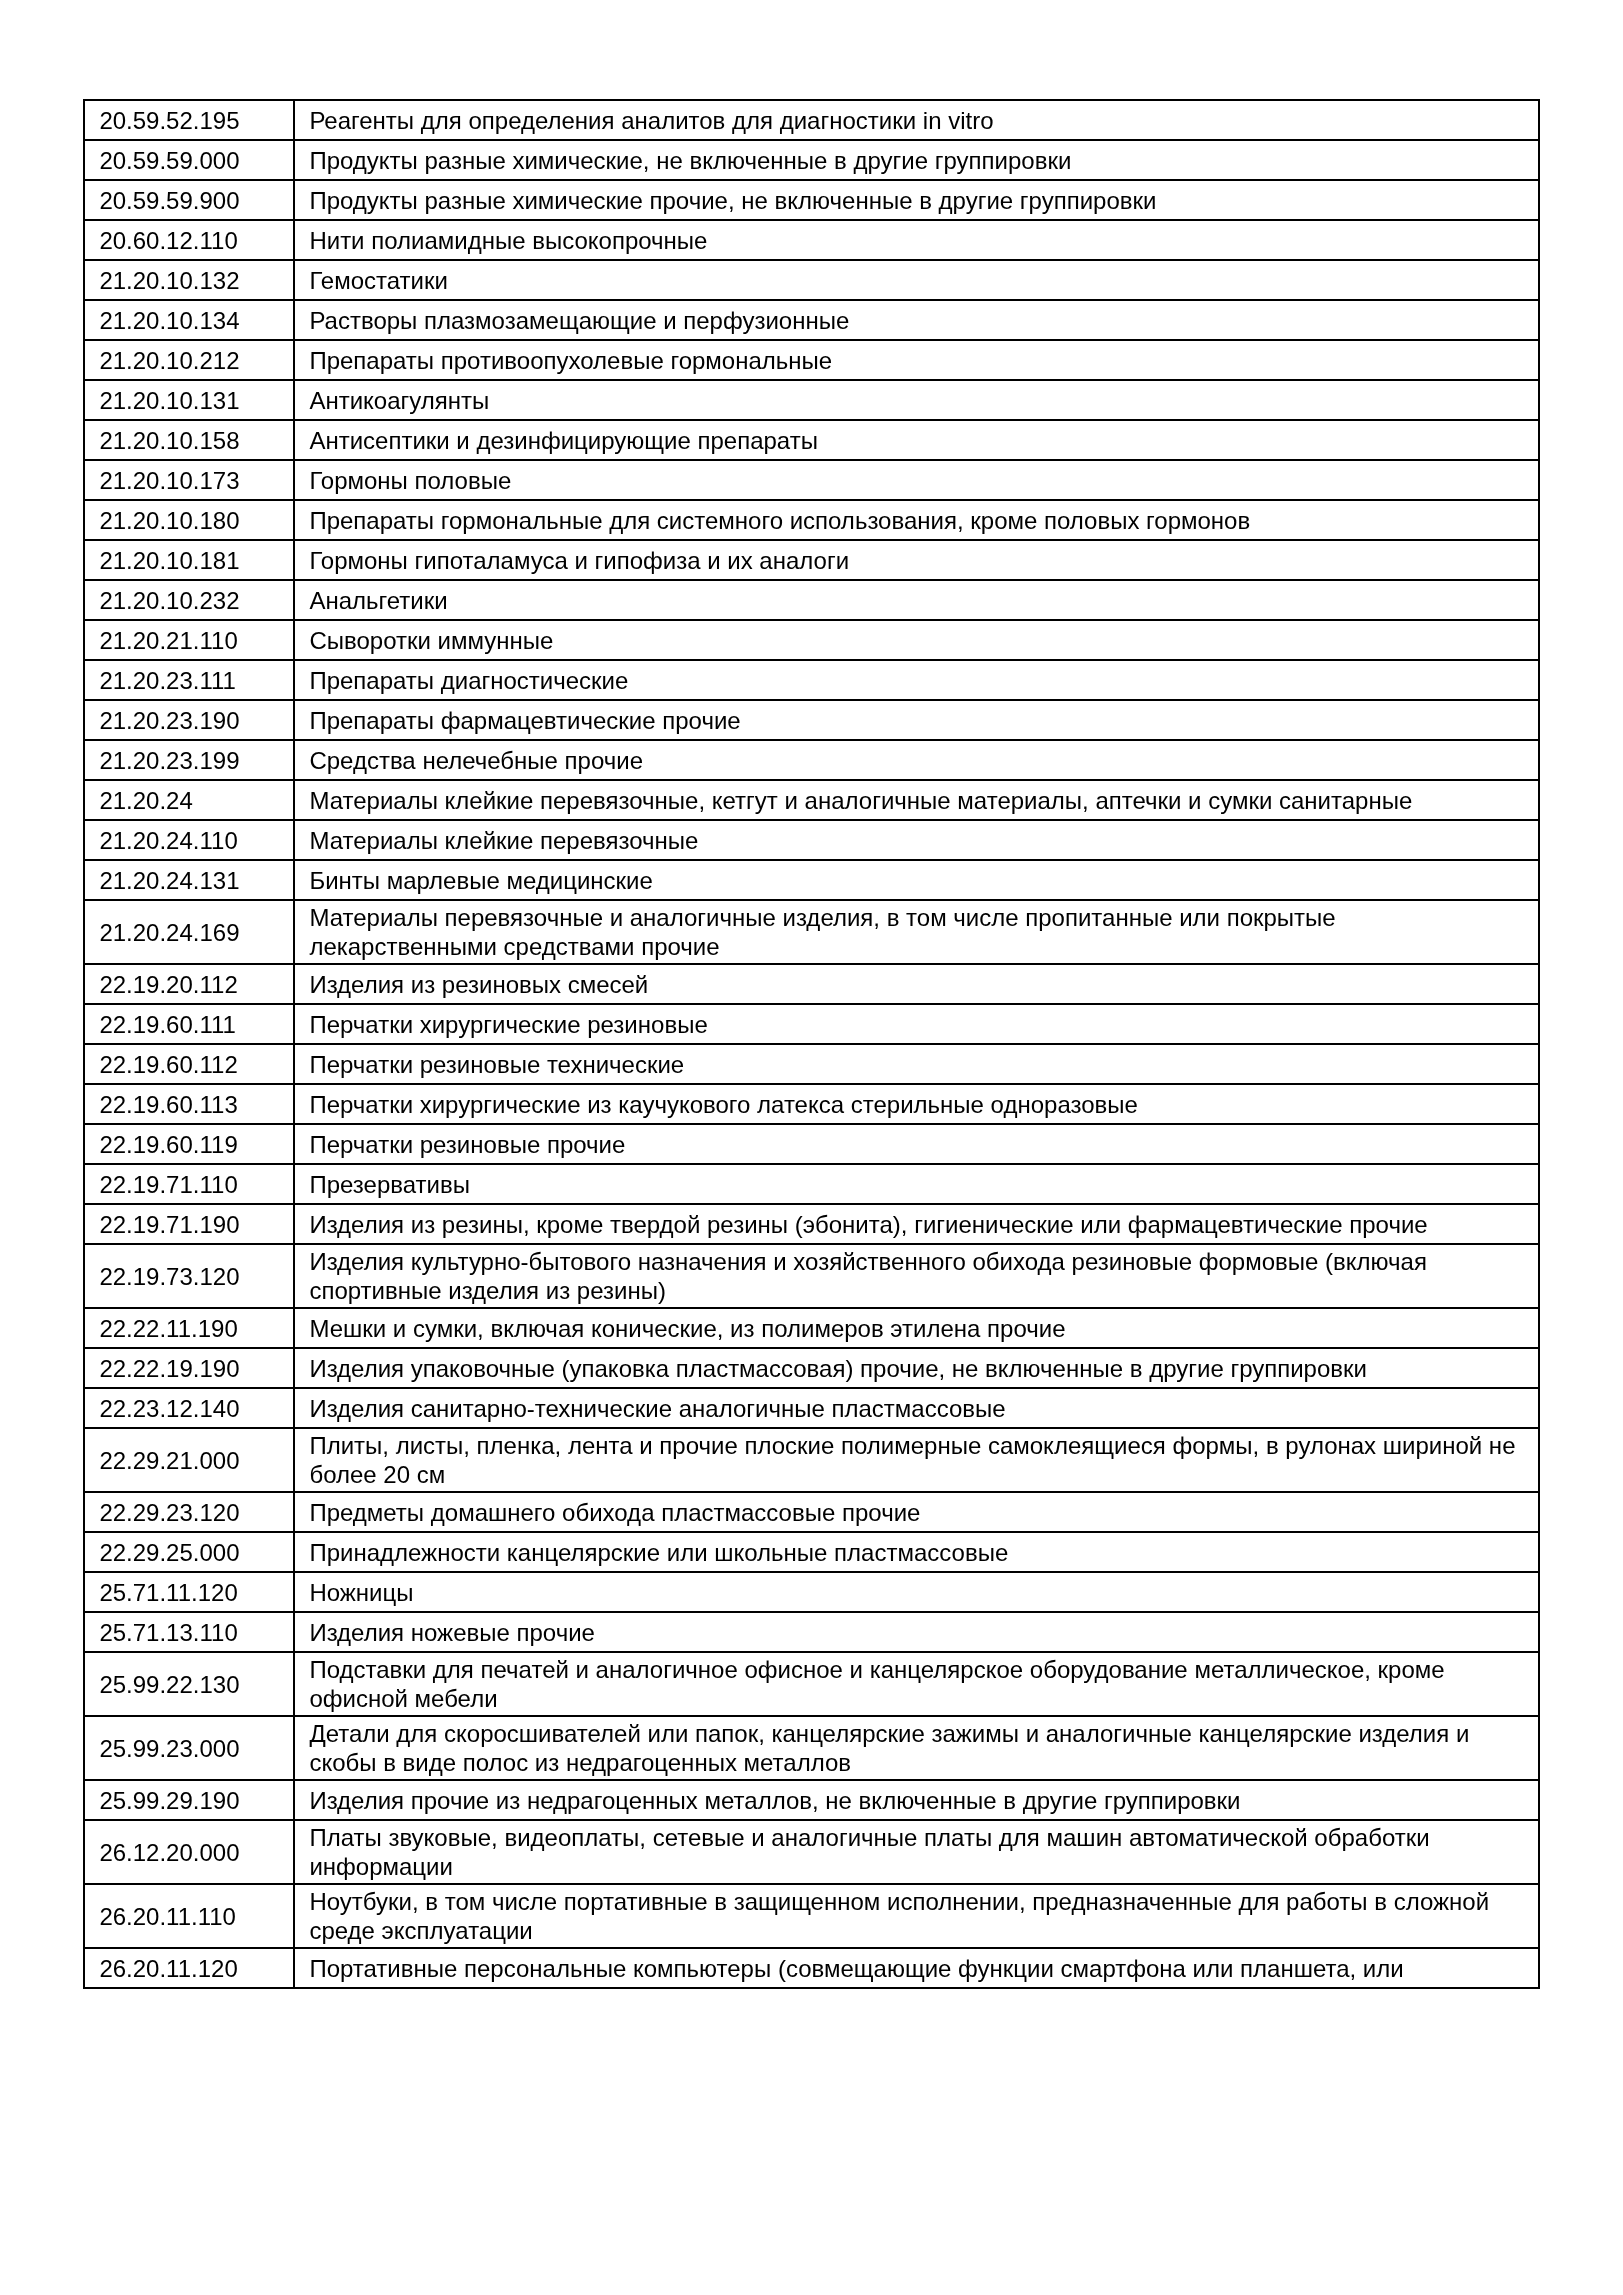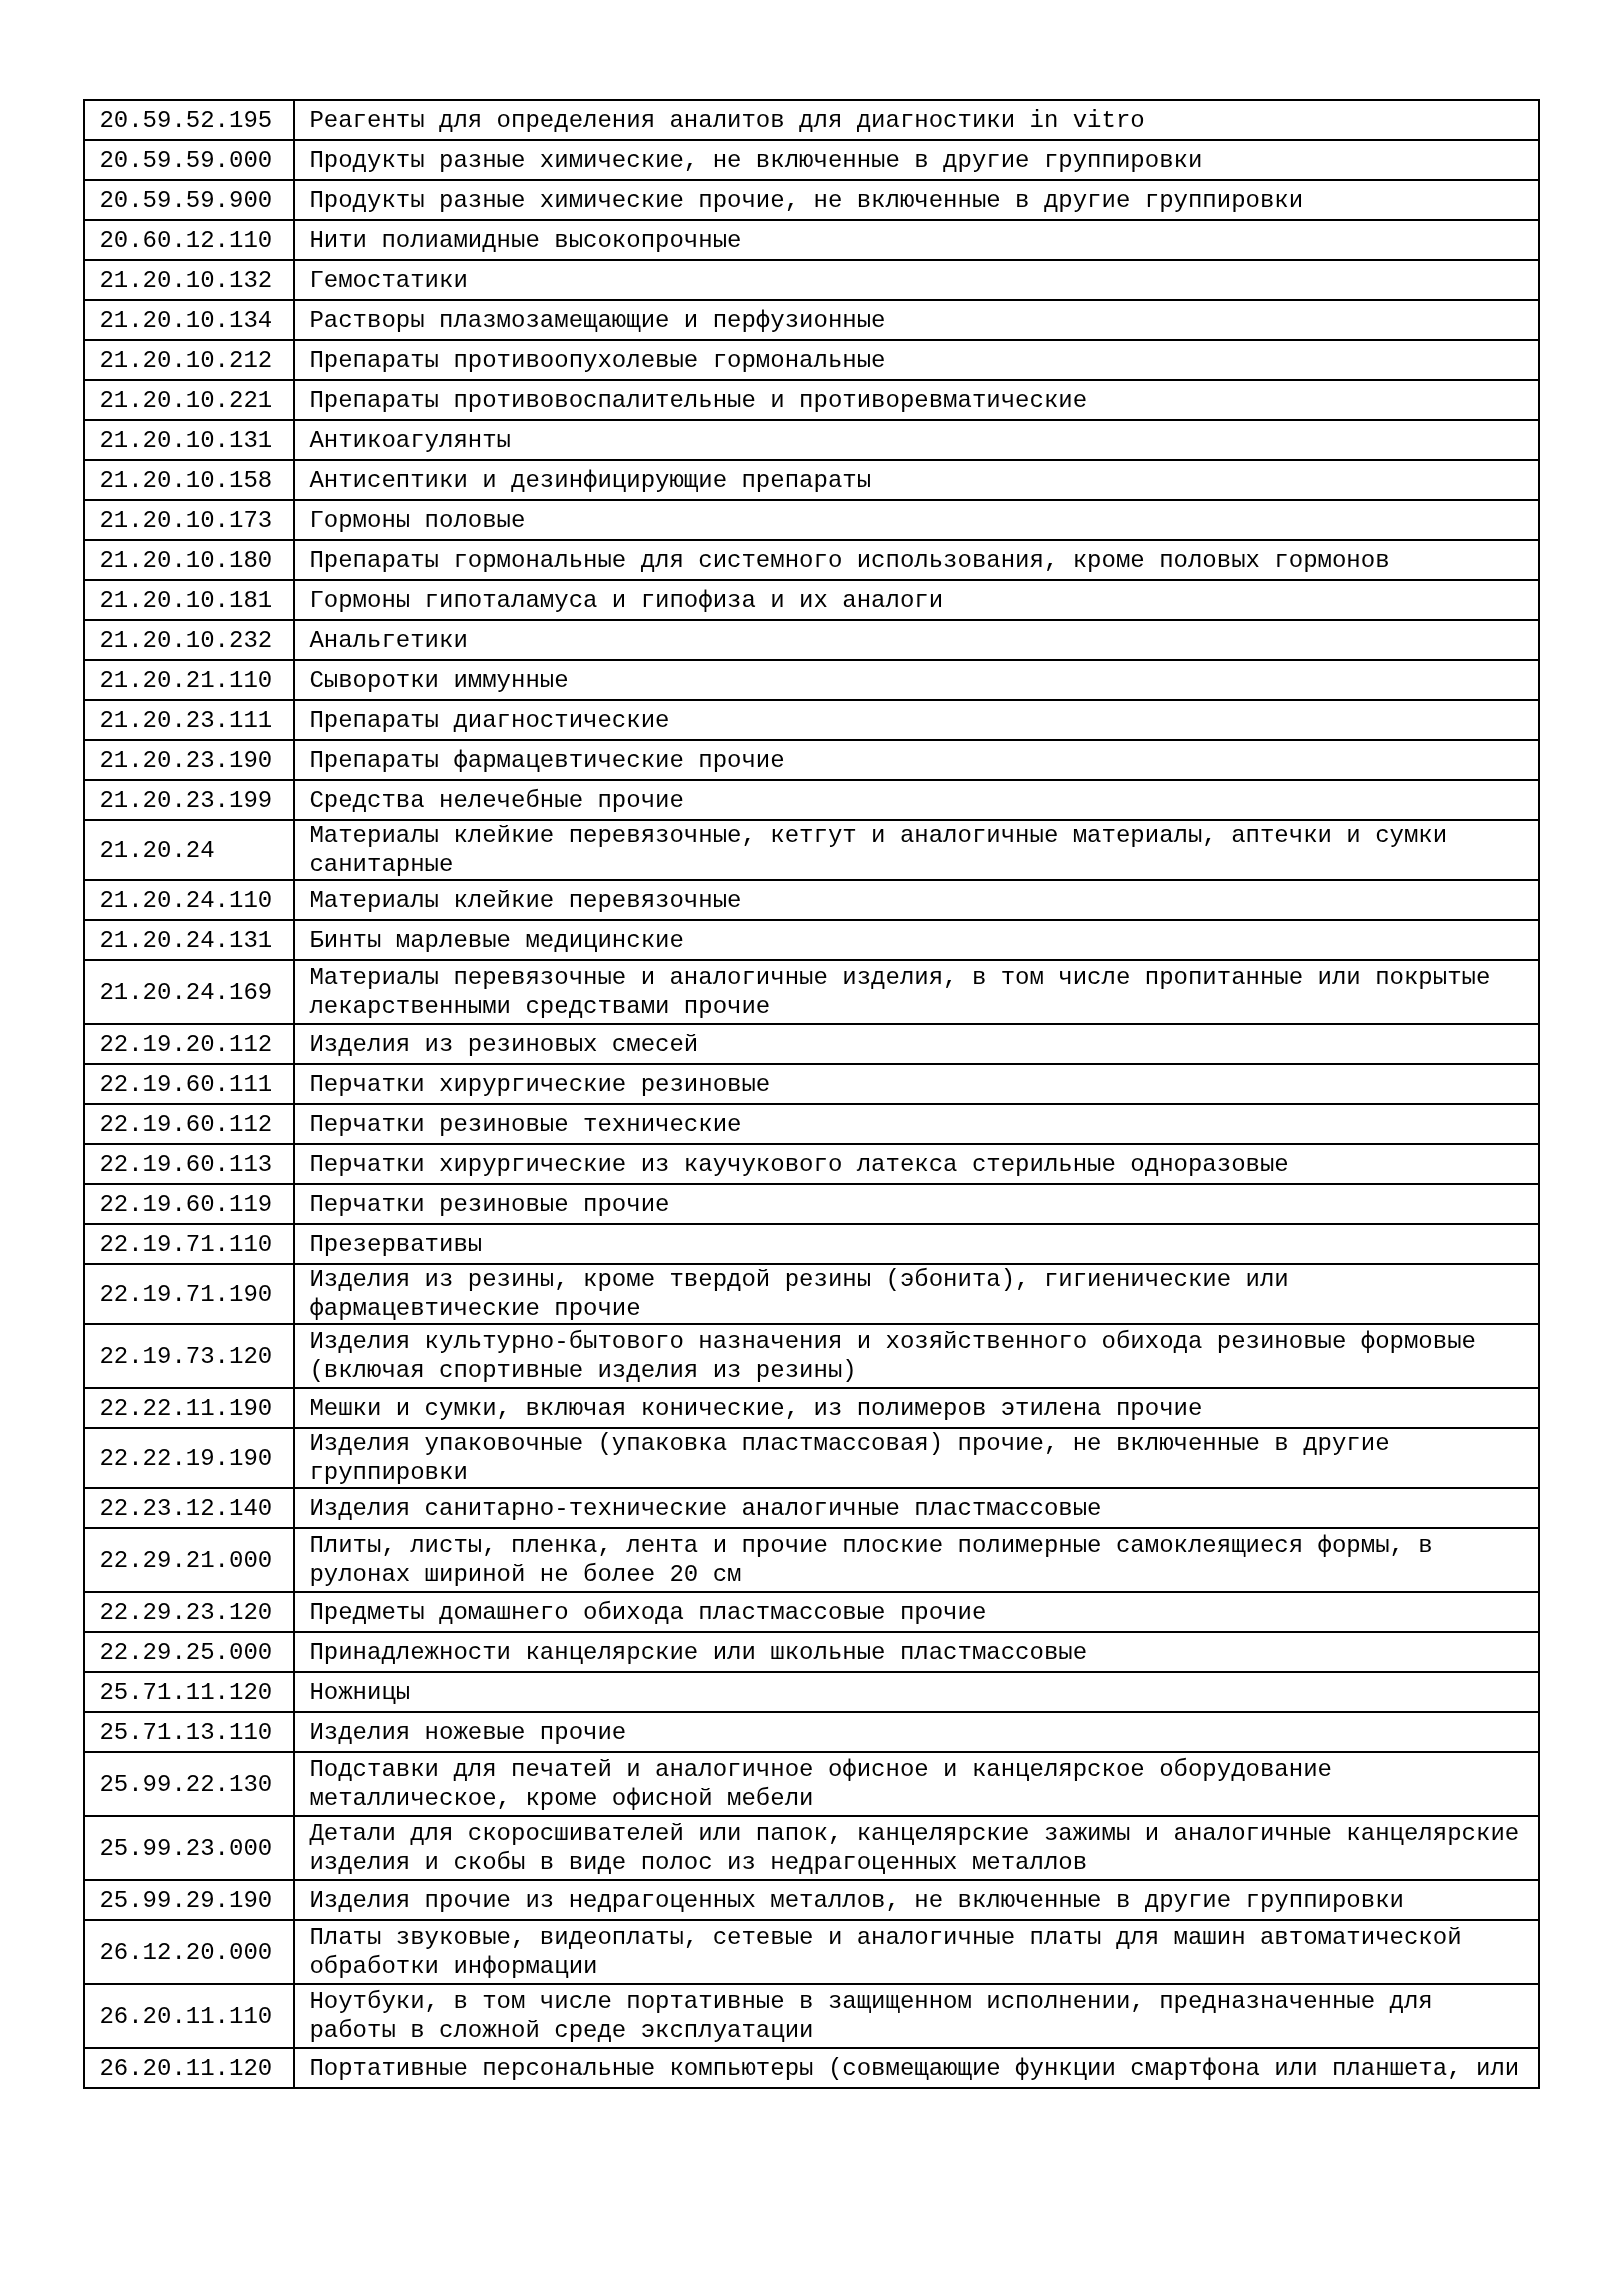--- a/index.html
+++ b/index.html
@@ -4,21 +4,21 @@
 <style>
   html, body { margin: 0; padding: 0; background: #ffffff; }
   body { width: 1623px; height: 2295px; position: relative; overflow: hidden; }
   .page { position: absolute; left: 0; top: 0; width: 1623px; height: 2295px; background: #fff; }
   table.okpd {
     position: absolute;
     left: 83px;
     top: 99px;
     width: 1457px;
     border-collapse: collapse;
-    font-family: Liberation Mono, monospace;
+    font-family: Liberation Sans, sans-serif;
     font-size: 24px;
     color: #000;
     table-layout: fixed;
   }
   table.okpd td {
     border: 2.6px solid #000;
     padding: 0 10.5px 0 15.7px;
     vertical-align: middle;
     line-height: 29px;
     box-sizing: border-box;
@@ -56,24 +56,20 @@
         </tr>
         <tr class="single">
           <td class="code">21.20.10.134</td>
           <td class="desc">Растворы плазмозамещающие и перфузионные</td>
         </tr>
         <tr class="single">
           <td class="code">21.20.10.212</td>
           <td class="desc">Препараты противоопухолевые гормональные</td>
         </tr>
         <tr class="single">
-          <td class="code">21.20.10.221</td>
-          <td class="desc">Препараты противовоспалительные и противоревматические</td>
-        </tr>
-        <tr class="single">
           <td class="code">21.20.10.131</td>
           <td class="desc">Антикоагулянты</td>
         </tr>
         <tr class="single">
           <td class="code">21.20.10.158</td>
           <td class="desc">Антисептики и дезинфицирующие препараты</td>
         </tr>
         <tr class="single">
           <td class="code">21.20.10.173</td>
           <td class="desc">Гормоны половые</td>

